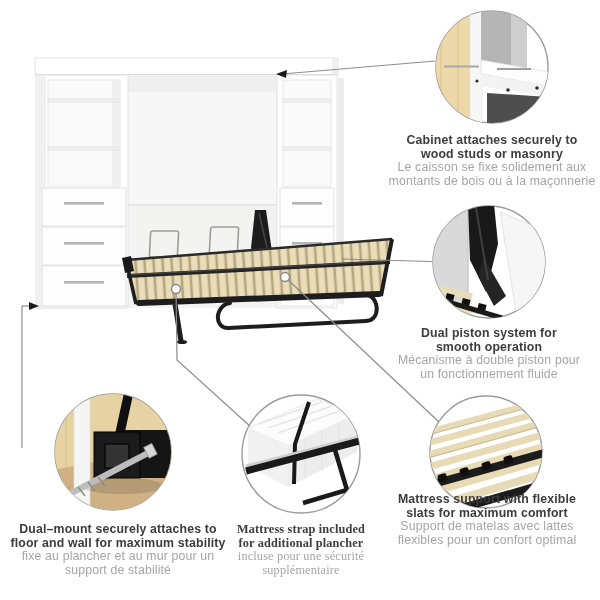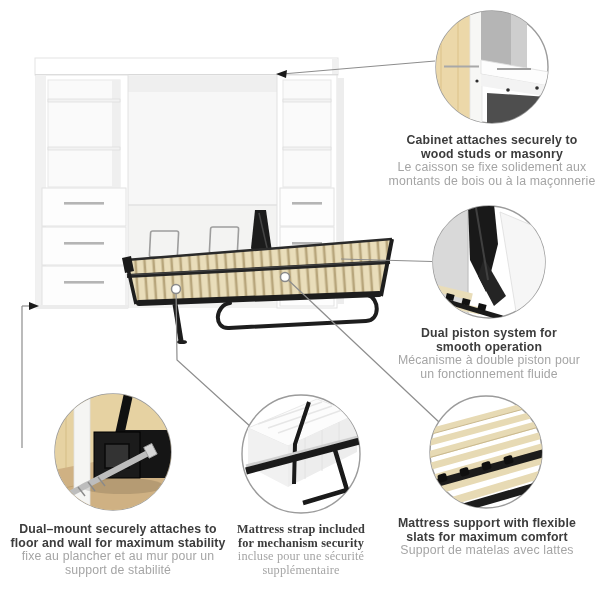--- a/index.html
+++ b/index.html
@@ -252,24 +252,25 @@
 
   <div class="callout-text" style="left:3px;top:522px;width:230px;">
     <div class="t-line">Dual–mount securely attaches to</div>
     <div class="t-line">floor and wall for maximum stability</div>
     <div class="d-line">fixe au plancher et au mur pour un</div>
     <div class="d-line">support de stabilité</div>
   </div>
 
   <div class="callout-text" style="left:193px;top:522px;width:216px;font-family:Liberation Serif, serif;">
     <div class="t-line">Mattress strap included</div>
-    <div class="t-line">for mechanism security</div>
+    <div class="t-line">for additional plancher</div>
     <div class="d-line">incluse pour une sécurité</div>
     <div class="d-line">supplémentaire</div>
   </div>
 
-  <div class="callout-text" style="left:374px;top:516px;width:226px;">
+  <div class="callout-text" style="left:374px;top:492px;width:226px;">
     <div class="t-line">Mattress support with flexible</div>
     <div class="t-line">slats for maximum comfort</div>
     <div class="d-line">Support de matelas avec lattes</div>
+    <div class="d-line">flexibles pour un confort optimal</div>
   </div>
 
 </div>
 
 </body></html>

